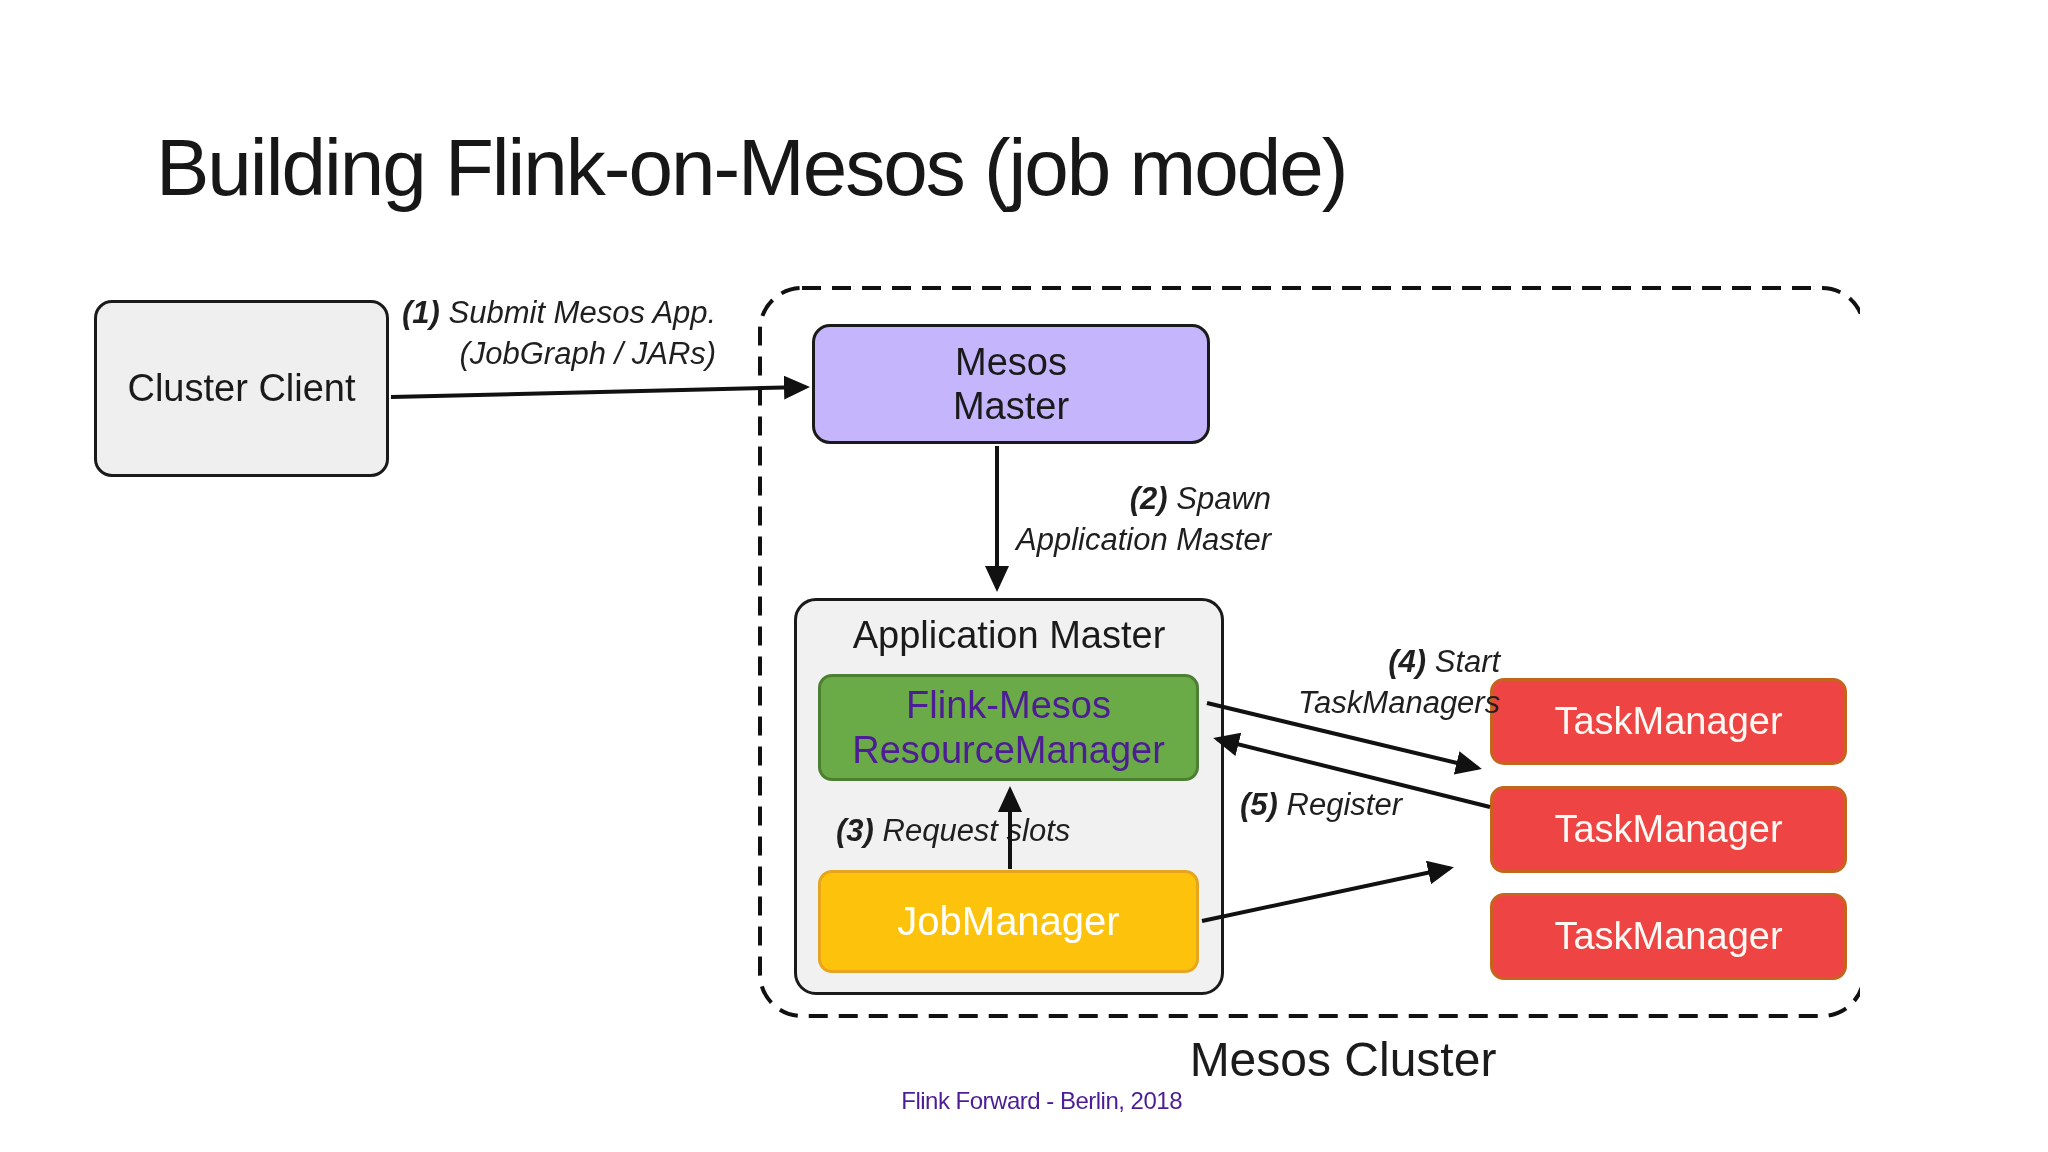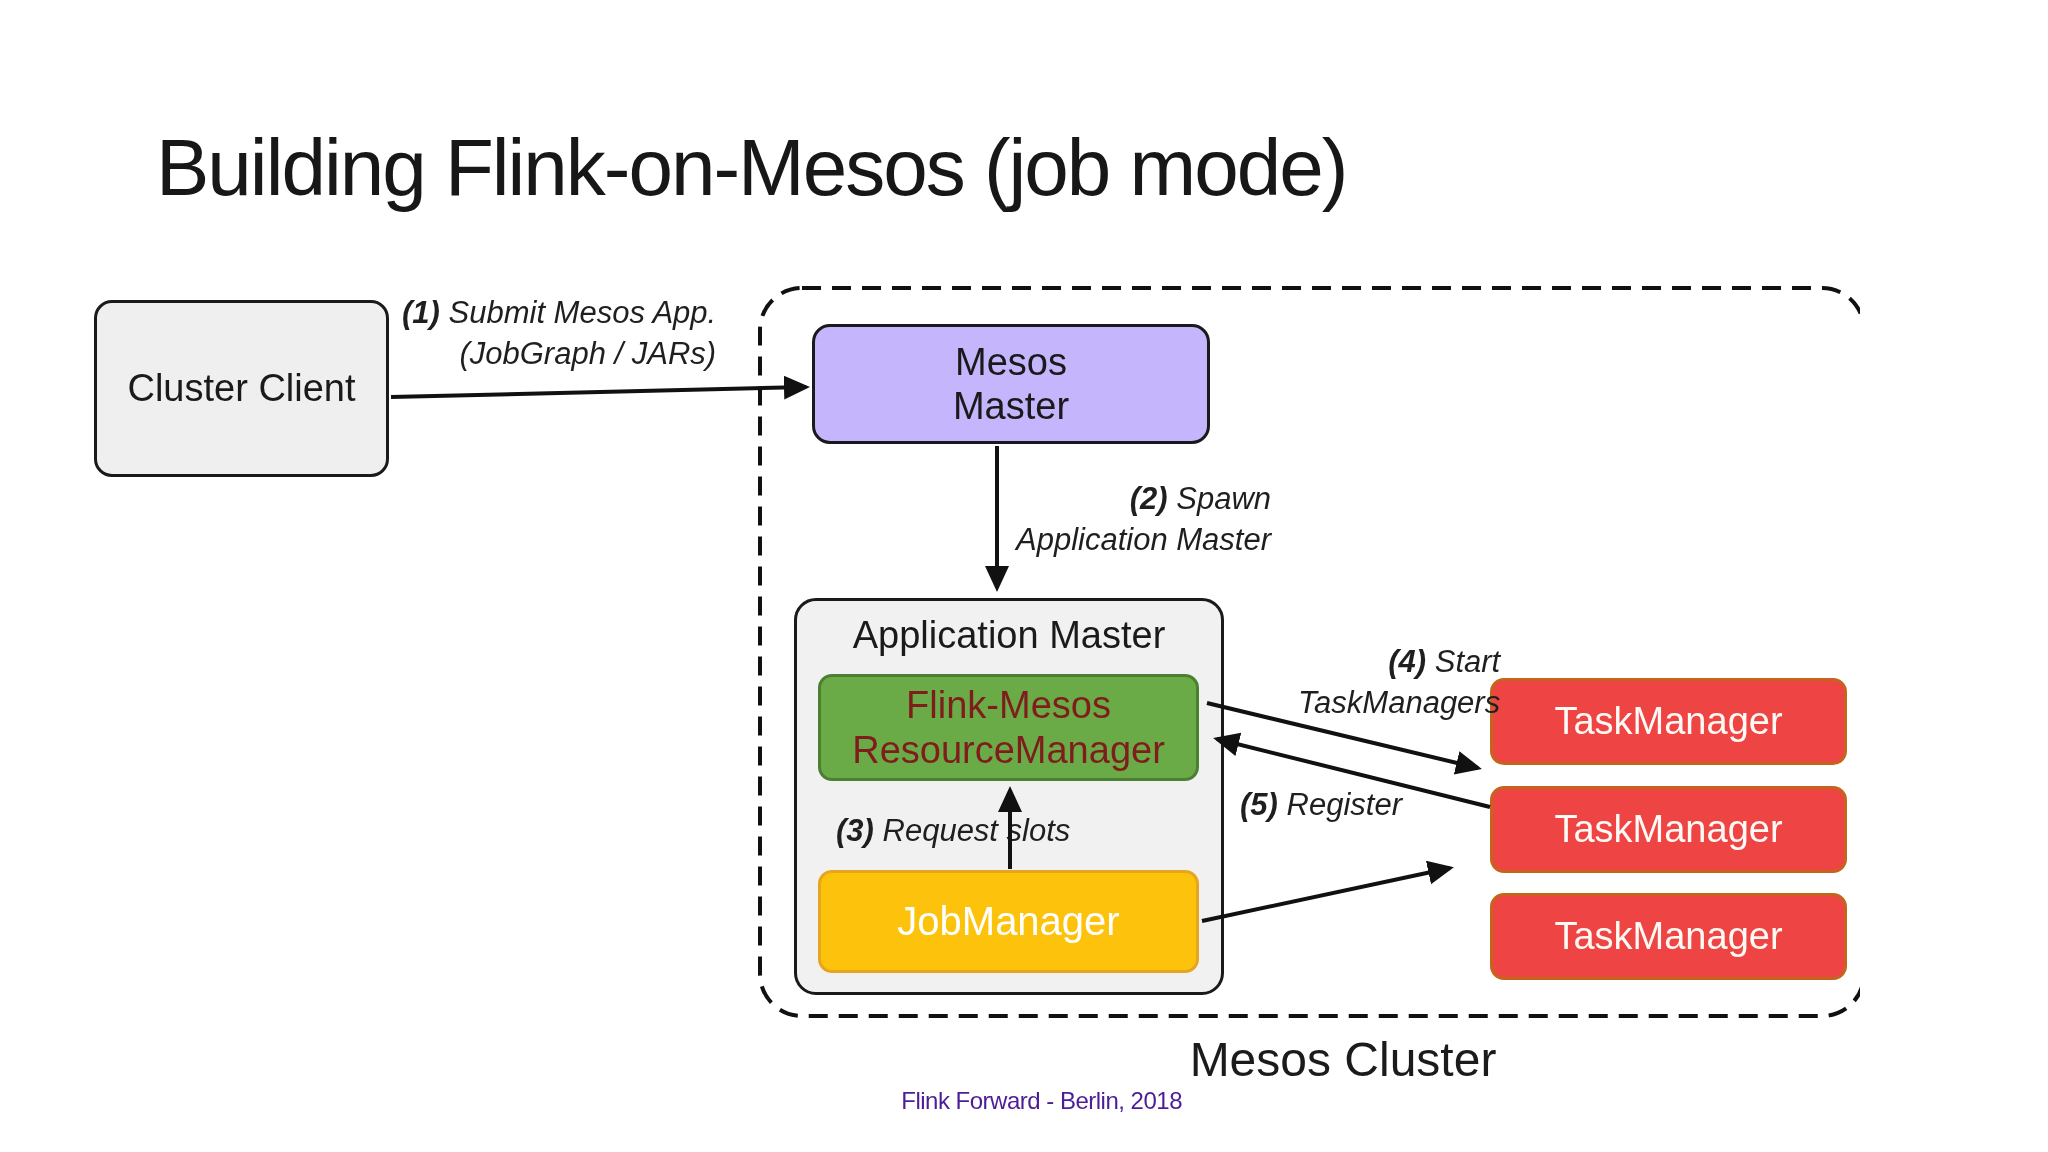--- a/index.html
+++ b/index.html
@@ -25,21 +25,21 @@
     left:812px;top:324px;width:398px;height:120px;background:#c4b5fd;
     border:3px solid #1a1a1a;border-radius:18px;font-size:38px;
   }
   .am{
     left:794px;top:598px;width:430px;height:397px;background:#F1F1F1;
     border:3px solid #1a1a1a;border-radius:22px;justify-content:flex-start;
   }
   .am-title{margin-top:12px;font-size:38px;}
   .rm{
     left:818px;top:674px;width:381px;height:107px;background:#6BAB47;
-    border:3px solid #4C7F31;border-radius:14px;font-size:38px;color:#7f1d1d;z-index:3;
+    border:3px solid #4C7F31;border-radius:14px;font-size:38px;color:#4c1d95;z-index:3;
   }
   .jm{
     left:818px;top:870px;width:381px;height:103px;background:#FDC30C;
     border:3px solid #E6A51E;border-radius:14px;font-size:40px;color:#ffffff;z-index:3;
   }
   .tm{
     left:1490px;width:357px;height:87px;background:#ef4444;
     border:3px solid #C6641D;border-radius:14px;font-size:38px;color:#fdfaf5;
   }
   .tm1{top:678px;} .tm2{top:786px;} .tm3{top:893px;}

